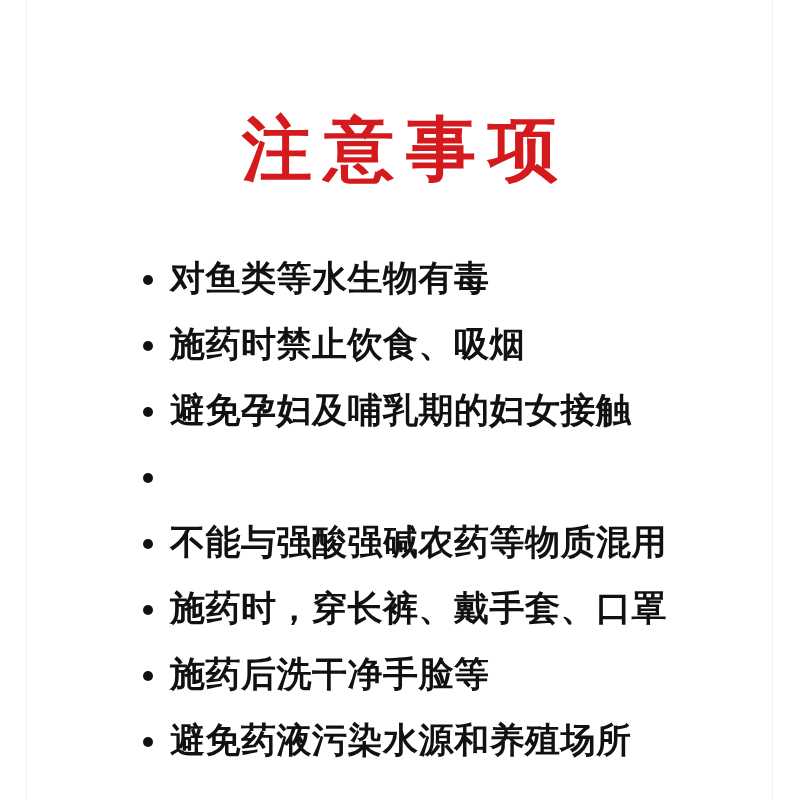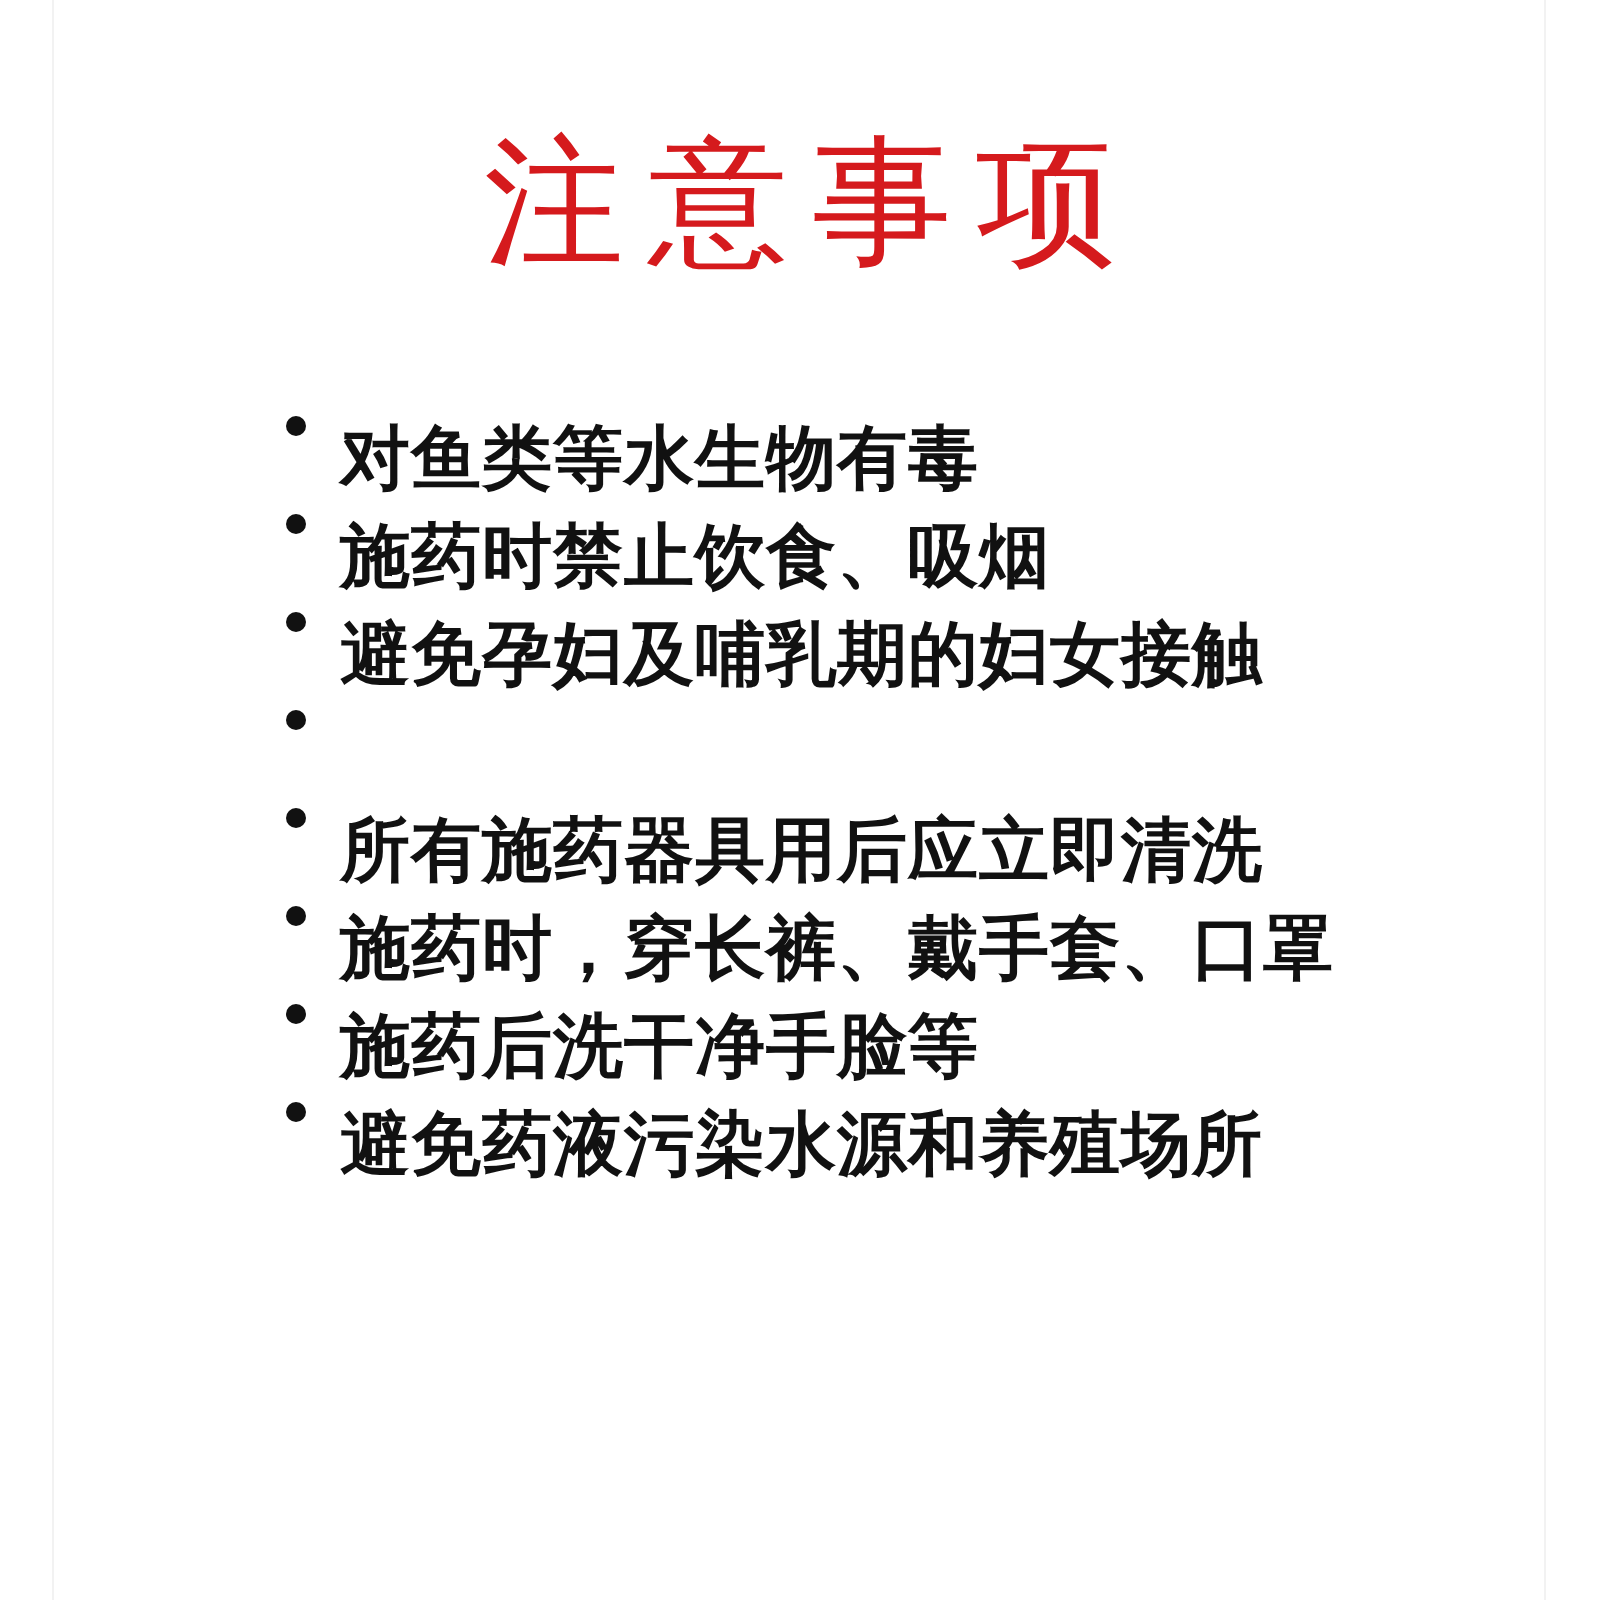--- a/index.html
+++ b/index.html
@@ -18,43 +18,44 @@
   .edge-line {
     position: absolute;
     top: 0;
     bottom: 0;
     width: 1px;
     background: #f2f2f2;
   }
   .edge-line.left  { left: 26px; }
   .edge-line.right { right: 27px; }
   .page-title {
-    margin-top: 60px;
+    margin-top: 108px;
     text-align: center;
     font-size: 70px;
     line-height: 82px;
-    font-weight: 400;
+    font-weight: 700;
     letter-spacing: 12px;
     padding-left: 12px; 
     color: #d51a1d;
   }
   .precautions-list {
     list-style: none;
     margin: 64px 0 0 143px;
     padding: 0;
   }
   .precautions-list li {
     display: flex;
-    align-items: flex-start;
+    align-items: center;
     height: 49px;
     font-size: 35px;
     font-weight: 700;
     color: #111111;
     letter-spacing: 0.5px;
     white-space: nowrap;
+    margin-top: 17px;
   }
   .bullet {
     flex: 0 0 auto;
     width: 10px;
     height: 10px;
     border-radius: 50%;
     background: #111111;
     margin-right: 17px;
     margin-top: 2px;
   }
@@ -80,21 +81,21 @@
     </li>
     <li>
       <span class="bullet"></span>
       <span>避免孕妇及哺乳期的妇女接触</span>
     </li>
     <li>
       <span class="bullet"></span>
     </li>
     <li>
       <span class="bullet"></span>
-      <span>所有施药器具用后应立即清洗</span>
+      <span>不能与强酸强碱农药等物质混用</span>
     </li>
     <li>
       <span class="bullet"></span>
       <span>施药时，穿长裤、戴手套、口罩</span>
     </li>
     <li>
       <span class="bullet"></span>
       <span>施药后洗干净手脸等</span>
     </li>
     <li>

